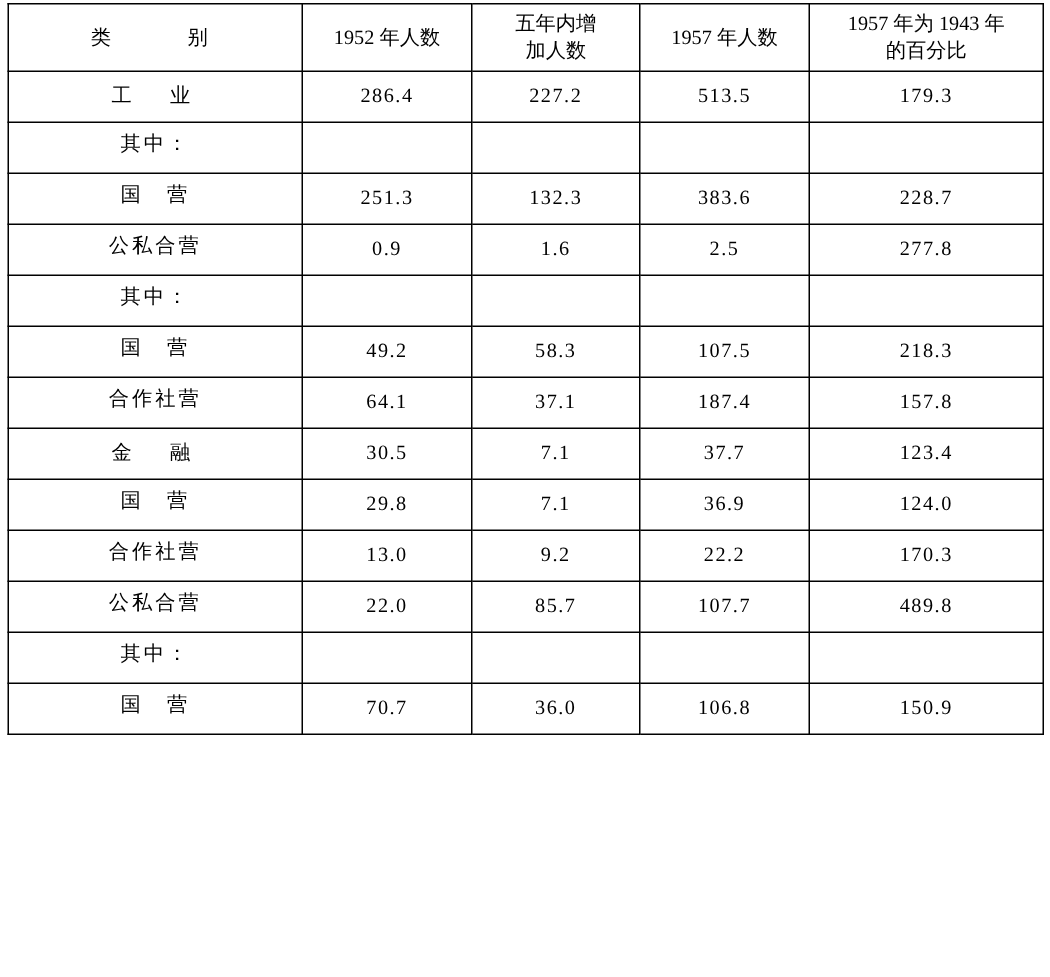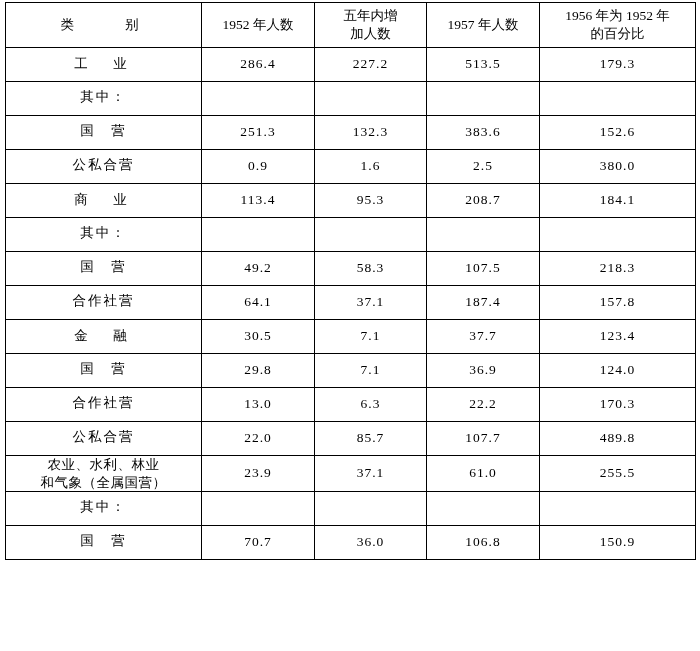--- a/index.html
+++ b/index.html
@@ -95,21 +95,21 @@
           <span>1952 年人数</span>
         </th>
         <th>
           <span class="two-line">五年内增</span>
           <span class="two-line">加人数</span>
         </th>
         <th>
           <span>1957 年人数</span>
         </th>
         <th>
-          <span class="two-line">1956 年为 1952 年</span>
+          <span class="two-line">1957 年为 1943 年</span>
           <span class="two-line">的百分比</span>
         </th>
       </tr>
     </thead>
     <tbody>
       <tr>
         <td class="label head-total">工　业</td>
         <td class="num">286.4</td>
         <td class="num">227.2</td>
         <td class="num">513.5</td>
@@ -120,35 +120,28 @@
         <td class="num"></td>
         <td class="num"></td>
         <td class="num"></td>
         <td class="num"></td>
       </tr>
       <tr>
         <td class="label indent-sub">国　营</td>
         <td class="num">251.3</td>
         <td class="num">132.3</td>
         <td class="num">383.6</td>
-        <td class="num">152.6</td>
+        <td class="num">228.7</td>
       </tr>
       <tr>
         <td class="label indent-sub">公私合营</td>
         <td class="num">0.9</td>
         <td class="num">1.6</td>
         <td class="num">2.5</td>
-        <td class="num">380.0</td>
-      </tr>
-      <tr>
-        <td class="label head-total">商　业</td>
-        <td class="num">113.4</td>
-        <td class="num">95.3</td>
-        <td class="num">208.7</td>
-        <td class="num">184.1</td>
+        <td class="num">277.8</td>
       </tr>
       <tr>
         <td class="label indent-sub">其中：</td>
         <td class="num"></td>
         <td class="num"></td>
         <td class="num"></td>
         <td class="num"></td>
       </tr>
       <tr>
         <td class="label indent-sub">国　营</td>
@@ -174,42 +167,32 @@
       <tr>
         <td class="label indent-sub">国　营</td>
         <td class="num">29.8</td>
         <td class="num">7.1</td>
         <td class="num">36.9</td>
         <td class="num">124.0</td>
       </tr>
       <tr>
         <td class="label indent-sub">合作社营</td>
         <td class="num">13.0</td>
-        <td class="num">6.3</td>
+        <td class="num">9.2</td>
         <td class="num">22.2</td>
         <td class="num">170.3</td>
       </tr>
       <tr>
         <td class="label indent-sub">公私合营</td>
         <td class="num">22.0</td>
         <td class="num">85.7</td>
         <td class="num">107.7</td>
         <td class="num">489.8</td>
       </tr>
       <tr>
-        <td class="label tall">
-          <span class="two-line">农业、水利、林业</span>
-          <span class="two-line">和气象（全属国营）</span>
-        </td>
-        <td class="num tall">23.9</td>
-        <td class="num tall">37.1</td>
-        <td class="num tall">61.0</td>
-        <td class="num tall">255.5</td>
-      </tr>
-      <tr>
         <td class="label indent-sub">其中：</td>
         <td class="num"></td>
         <td class="num"></td>
         <td class="num"></td>
         <td class="num"></td>
       </tr>
       <tr>
         <td class="label indent-sub">国　营</td>
         <td class="num">70.7</td>
         <td class="num">36.0</td>

